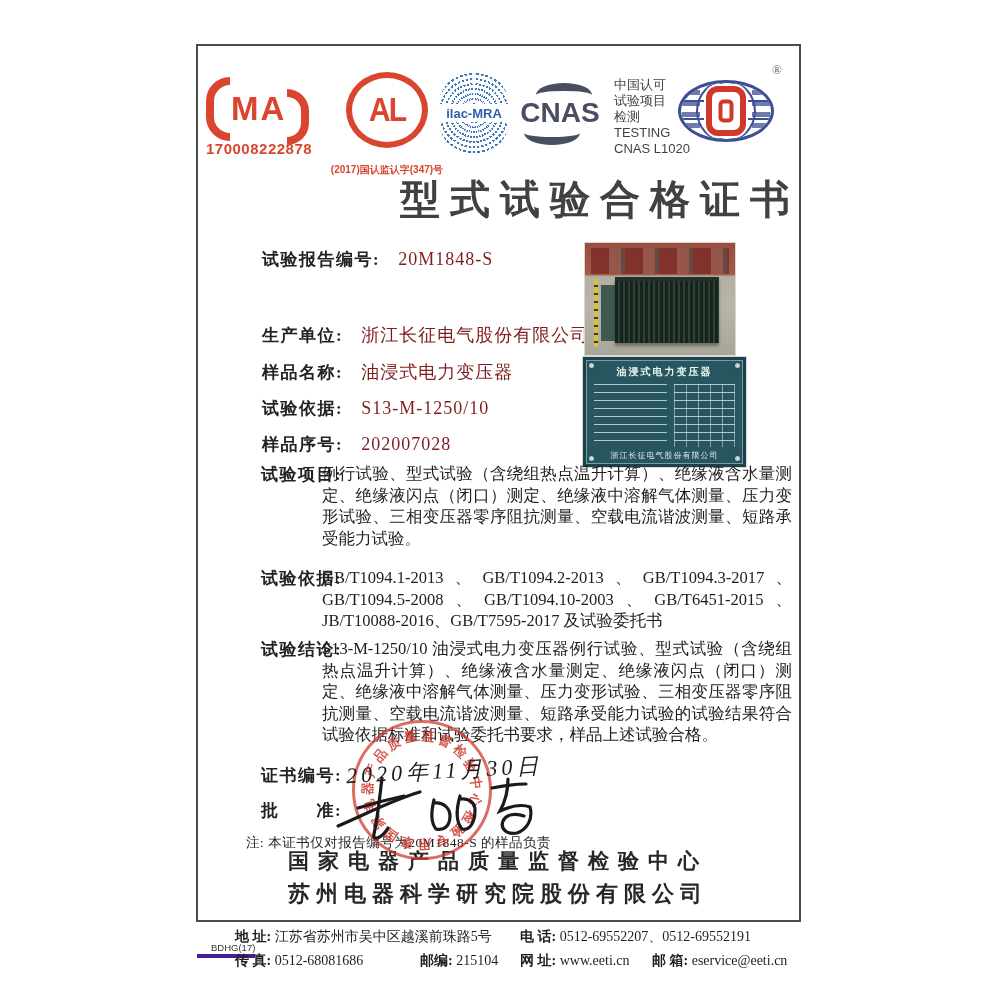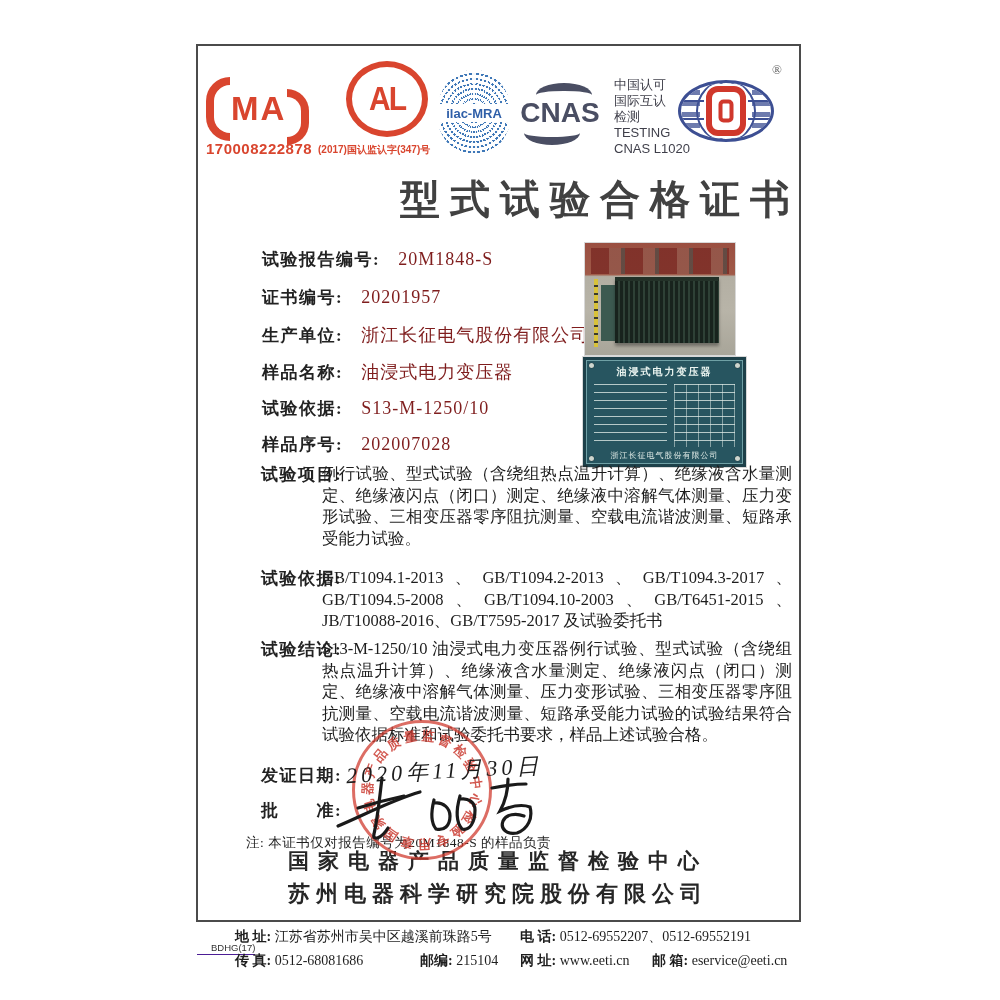--- a/index.html
+++ b/index.html
@@ -8,25 +8,25 @@
   .frame{position:absolute;left:196px;top:44px;width:601px;height:874px;border:2px solid #4b4b4b;}
 
   
   .cma{position:absolute;left:206px;top:82px;width:124px;}
   .cma-mark{display:flex;align-items:center;height:54px;}
   .cma-c{width:16px;height:48px;border:8px solid #d9452e;border-right:0;border-radius:24px 0 0 24px;}
   .cma-ma{font:800 33px "Liberation Sans",sans-serif;color:#d9452e;margin:0 1px;letter-spacing:2px;}
   .cma-cr{width:14px;height:40px;border:8px solid #d9452e;border-left:0;border-radius:0 22px 22px 0;margin-top:16px;}
   .cma-num{font:700 15px "Liberation Sans",sans-serif;color:#d9452e;margin-top:4px;letter-spacing:.5px;}
 
-  .cal{position:absolute;left:318px;top:61px;width:138px;text-align:left;}
+  .cal{position:absolute;left:318px;top:72px;width:138px;text-align:center;}
   .cal-circle{width:70px;height:64px;border:6px solid #d9452e;border-radius:50%;margin:0 auto;
               display:flex;align-items:center;justify-content:center;}
   .cal-al{font:800 30px "Liberation Sans",sans-serif;color:#d9452e;letter-spacing:-2px;transform:scaleY(1.08);}
-  .cal-caption{margin-top:6px;font:700 10px "Liberation Sans",sans-serif;color:#d9452e;white-space:nowrap;}
+  .cal-caption{margin-top:15px;font:700 10px "Liberation Sans",sans-serif;color:#d9452e;white-space:nowrap;}
 
   .ilac{position:absolute;left:437px;top:70px;width:74px;height:86px;}
   .ilac-arcs{position:absolute;inset:0;border-radius:50%;
     background:
       repeating-conic-gradient(rgba(255,255,255,.95) 0 3deg, rgba(255,255,255,0) 3deg 7deg),
       repeating-radial-gradient(circle at 50% 50%, #fff 0 3px, #3f78b8 3px 5px);}
   .ilac-band{position:absolute;left:-6px;right:-6px;top:34px;height:18px;background:#fff;
     display:flex;align-items:center;justify-content:center;
     font:800 13px "Liberation Sans",sans-serif;color:#2f5fa8;}
 
@@ -99,21 +99,21 @@
   .note{position:absolute;left:246px;top:834px;font-size:13.5px;letter-spacing:.5px;color:#1f1f1f;}
   .org1{position:absolute;left:196px;top:847px;width:604px;text-align:center;font-size:21px;
     letter-spacing:9px;font-weight:600;color:#262626;}
   .org2{position:absolute;left:196px;top:879px;width:604px;text-align:center;font-size:22px;
     letter-spacing:6px;font-weight:600;color:#262626;}
 
   
   .footer-item{position:absolute;font-size:14px;white-space:nowrap;color:#1e1e1e;}
   .footer-label{font-weight:700;}
   .form-code{position:absolute;left:197px;top:942px;font-size:9.5px;color:#333;
-    border-bottom:1px solid #4c1d95;padding-bottom:1px;font-family:"Liberation Sans",sans-serif;padding-left:14px;}
+    border-bottom:4px solid #4c1d95;padding-bottom:1px;font-family:"Liberation Sans",sans-serif;padding-left:14px;}
 </style>
 </head>
 <body>
 
 <div class="page">
   <div class="frame"></div>
 
   <div class="cma">
     <div class="cma-mark">
       <div class="cma-c"></div>
@@ -135,21 +135,21 @@
     <div class="ilac-band">ilac-MRA</div>
   </div>
 
   <div class="cnas">
     <div class="cnas-arc-t"></div>
     <div class="cnas-text">CNAS</div>
     <div class="cnas-arc-b"></div>
   </div>
   <div class="cnas-caption">
     <div>中国认可</div>
-    <div>国际互认</div>
+    <div>试验项目</div>
     <div>检测</div>
     <div>TESTING</div>
     <div>CNAS L1020</div>
   </div>
 
   <div class="globe">
     <div class="globe-sphere">
       <div class="shade-l"></div>
       <div class="shade-r"></div>
       <div class="lon1"></div>
@@ -161,24 +161,20 @@
       <div class="emblem-core"></div>
     </div>
   </div>
   <div class="globe-reg">®</div>
 
   <div class="title">型式试验合格证书</div>
 
   <div class="field" style="top:248px">
     <span class="field-label">试验报告编号:</span>
     <span class="field-value">20M1848-S</span>
-  </div>
-  <div class="field" style="top:286px">
-    <span class="field-label">证书编号:</span>
-    <span class="field-value">20201957</span>
   </div>
   <div class="field" style="top:360px">
     <span class="field-label">样品名称:</span>
     <span class="field-value">油浸式电力变压器</span>
   </div>
   <div class="field" style="top:323px">
     <span class="field-label">生产单位:</span>
     <span class="field-value">浙江长征电气股份有限公司</span>
   </div>
   <div class="field" style="top:397px">
@@ -211,21 +207,21 @@
 
   <div class="sec-label" style="top:463px">试验项目:</div>
   <div class="sec-text" style="top:463px">例行试验、型式试验（含绕组热点温升计算）、绝缘液含水量测定、绝缘液闪点（闭口）测定、绝缘液中溶解气体测量、压力变形试验、三相变压器零序阻抗测量、空载电流谐波测量、短路承受能力试验。</div>
 
   <div class="sec-label" style="top:567px">试验依据:</div>
   <div class="sec-text" style="top:567px">GB/T1094.1-2013、GB/T1094.2-2013、GB/T1094.3-2017、GB/T1094.5-2008、GB/T1094.10-2003、GB/T6451-2015、JB/T10088-2016、GB/T7595-2017 及试验委托书</div>
 
   <div class="sec-label" style="top:638px">试验结论:</div>
   <div class="sec-text" style="top:638px">S13-M-1250/10 油浸式电力变压器例行试验、型式试验（含绕组热点温升计算）、绝缘液含水量测定、绝缘液闪点（闭口）测定、绝缘液中溶解气体测量、压力变形试验、三相变压器零序阻抗测量、空载电流谐波测量、短路承受能力试验的试验结果符合试验依据标准和试验委托书要求，样品上述试验合格。</div>
 
-  <div class="sec-label" style="top:764px">发证日期:</div>
+  <div class="sec-label" style="top:764px">证书编号:</div>
   <div class="hand-date">2020年11月30日</div>
 
   <div class="sec-label" style="top:799px">批　　准:</div>
   <svg class="signature" width="240" height="78" viewBox="0 0 240 78" aria-label="李明智">
     <g fill="none" stroke="#1a1a1a" stroke-width="3.2" stroke-linecap="round">
       <path d="M8 54 C32 44 62 28 90 20"></path>
       <path d="M52 6 C50 22 48 44 44 62 C42 70 52 66 58 56"></path>
       <path d="M28 36 C44 31 60 27 74 24"></path>
       <path d="M104 28 C101 40 101 51 106 57 C114 59 120 54 120 44 C120 36 113 30 105 31"></path>
       <path d="M130 24 C126 38 126 50 132 57 C140 59 145 50 145 38 C145 30 138 26 131 27"></path>

